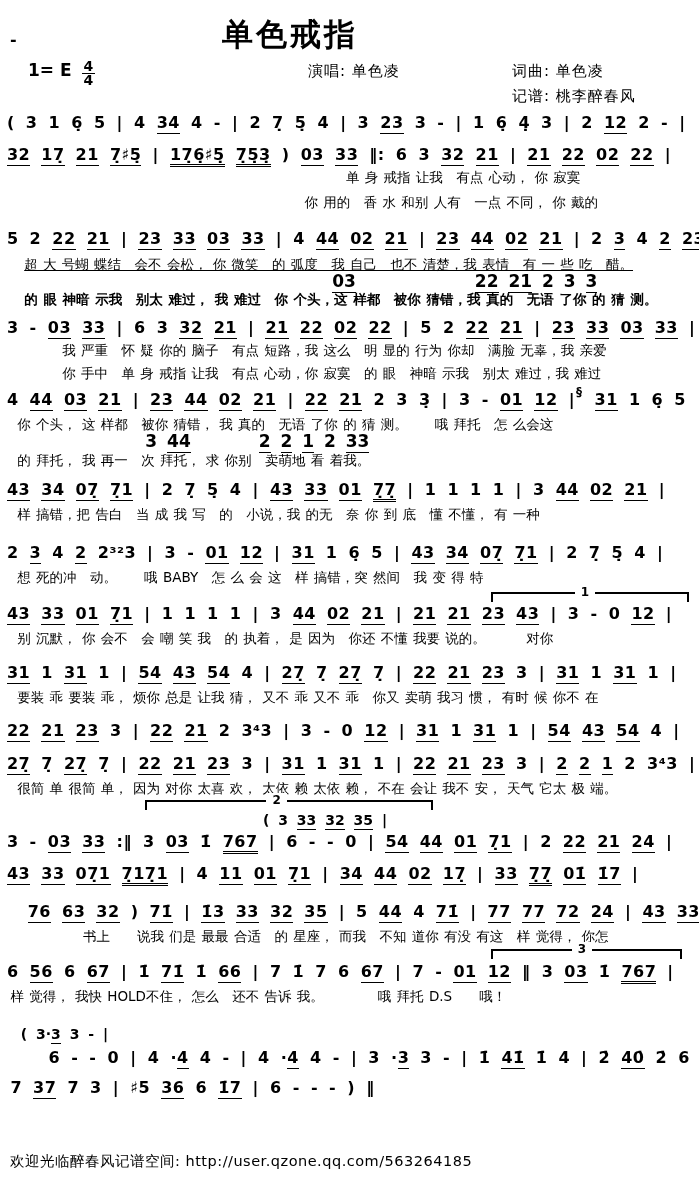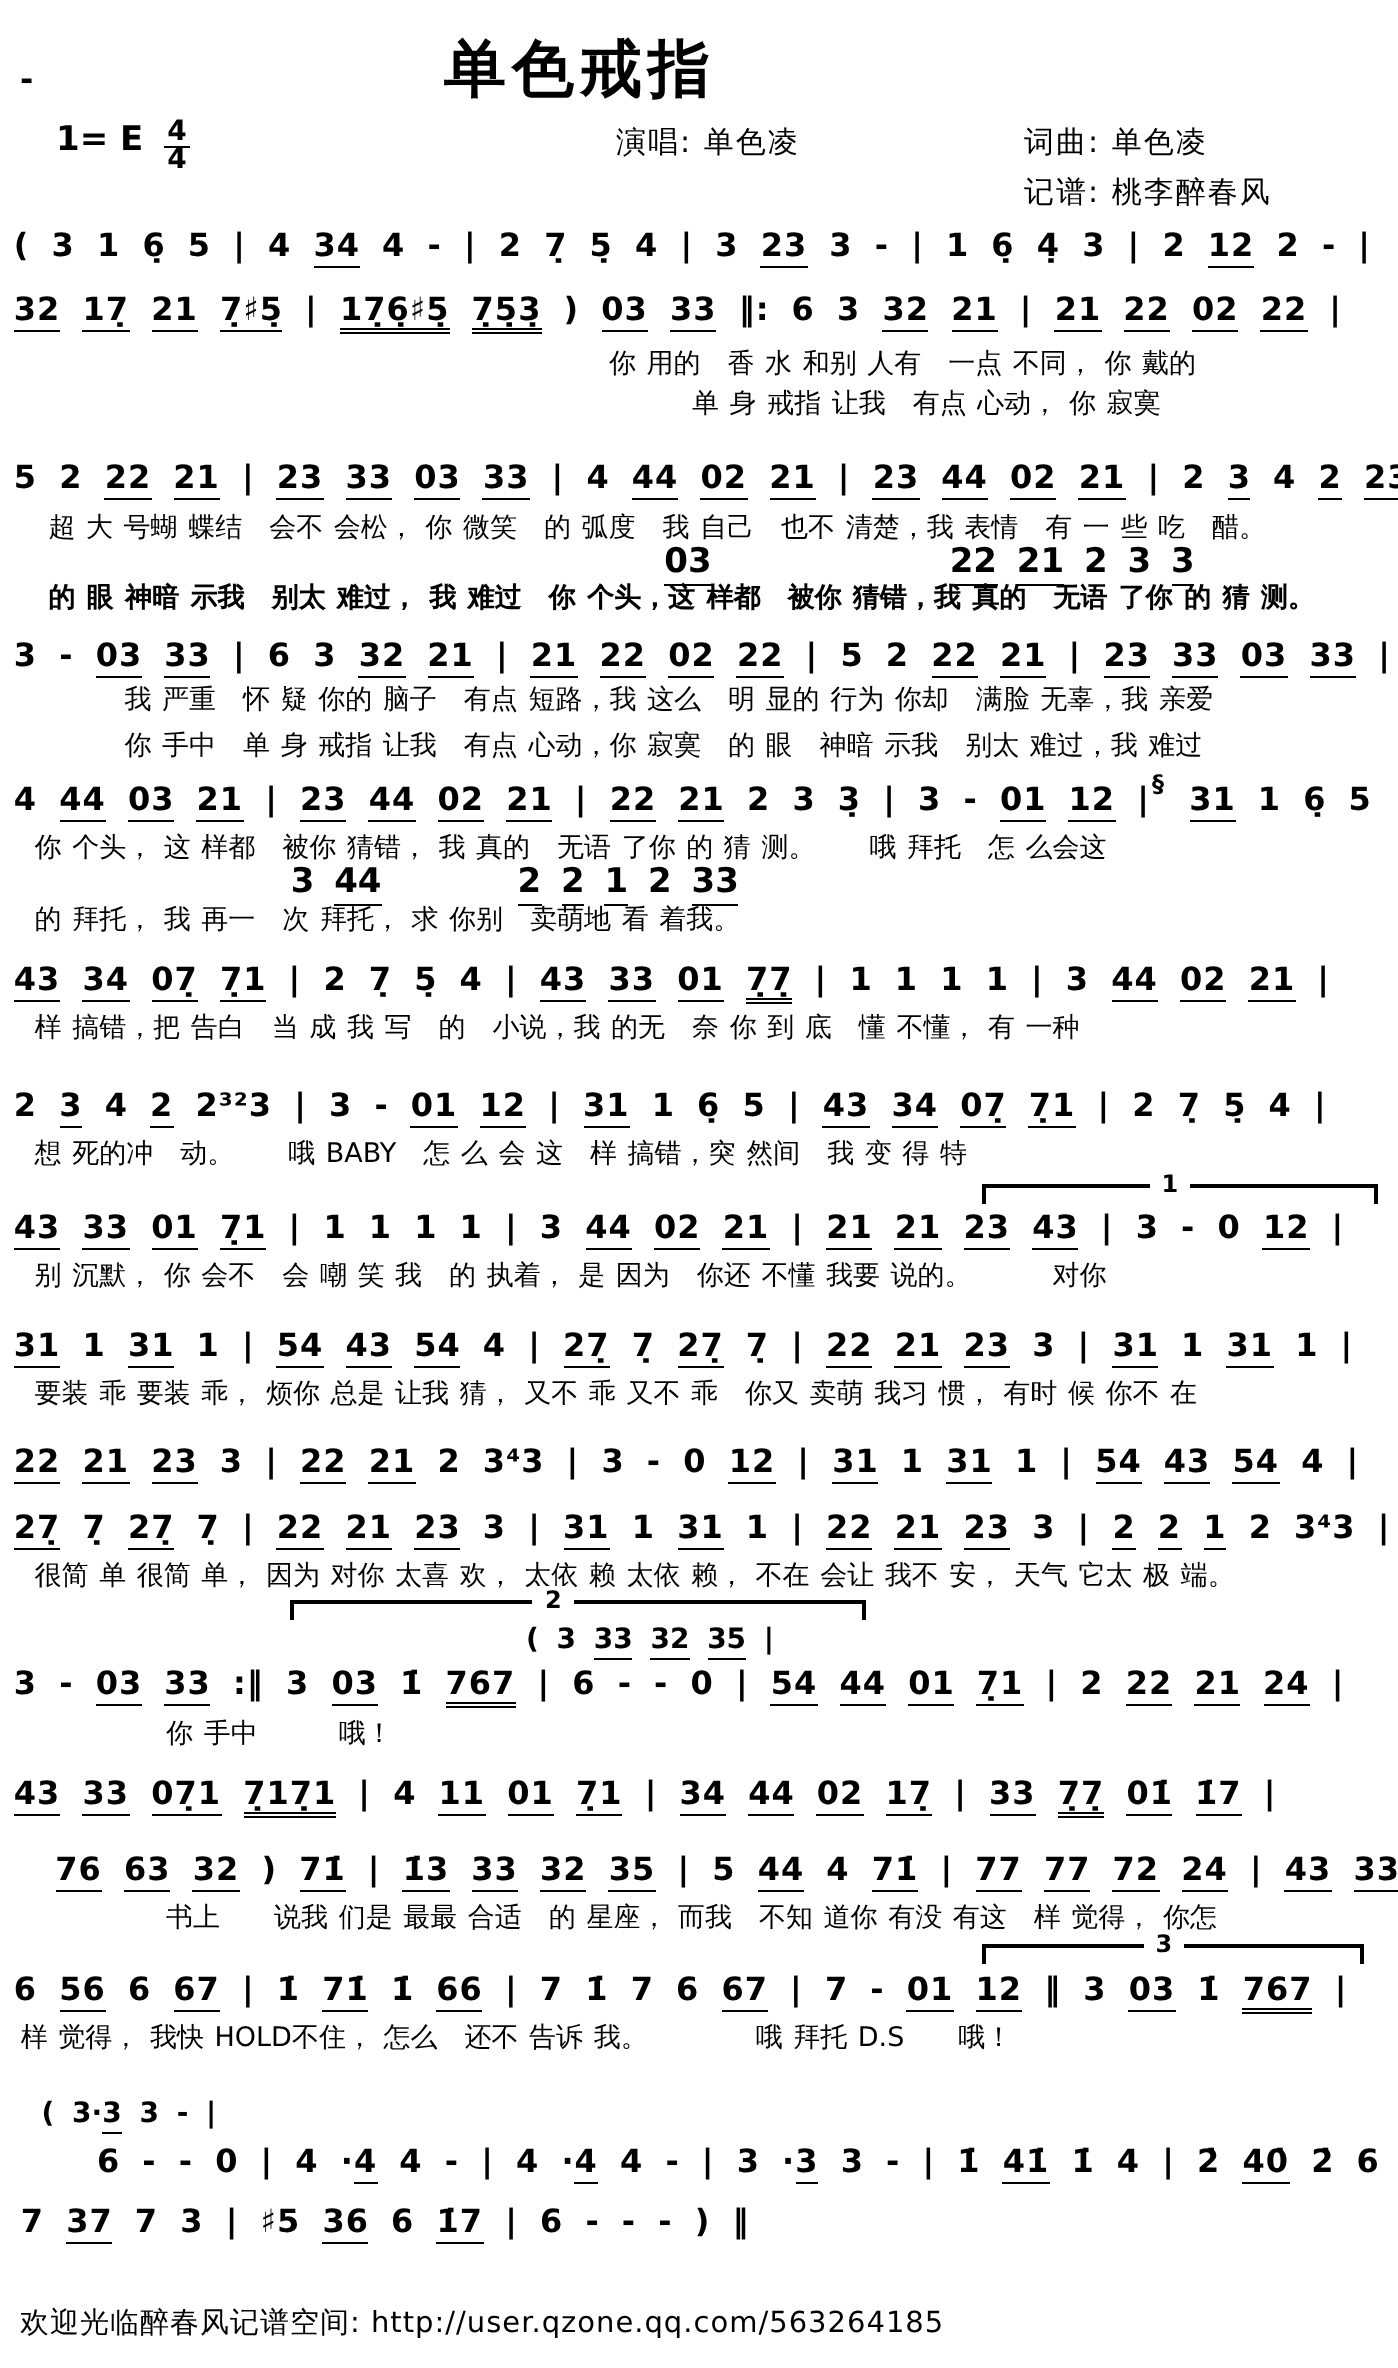--- a/index.html
+++ b/index.html
@@ -55,24 +55,24 @@
       </span>
     </div>
     <div class="credit singer">演唱: 单色凌</div>
     <div class="credit composer">词曲: 单色凌</div>
     <div class="credit notator">记谱: 桃李醉春风</div>
   </div>
 
   <div class="score">
       <div class="line notes" style="margin-top: 4px; padding-left: 1%;">( 3 1 6̣ 5 | 4 <span class="u1">34</span> 4 - | 2 7̣ 5̣ 4 | 3 <span class="u1">23</span> 3 - | 1 6̣ 4̣ 3 | 2 <span class="u1">12</span> 2 - |</div>
       <div class="line notes" style="margin-top: 10px; padding-left: 1%;"><span class="u1">32</span> <span class="u1">17̣</span> <span class="u1">21</span> <span class="u1">7̣♯5̣</span> | <span class="u2">17̣6̣♯5̣</span> <span class="u2">7̣5̣3̣</span> ) <span class="u1">03</span> <span class="u1">33</span> ‖: 6 3 <span class="u1">32</span> <span class="u1">21</span> | <span class="u1">21</span> <span class="u1">22</span> <span class="u1">02</span> <span class="u1">22</span> |</div>
+      <div class="line lyrics" style="margin-top: 2px; padding-left: 50%;">单 身 戒指 让我　有点 心动， 你 寂寞</div>
       <div class="line lyrics" style="margin-top: 7px; padding-left: 44%;">你 用的　香 水 和别 人有　一点 不同， 你 戴的</div>
-      <div class="line lyrics" style="margin-top: 2px; padding-left: 50%;">单 身 戒指 让我　有点 心动， 你 寂寞</div>
       <div class="line notes" style="margin-top: 17px; padding-left: 1%;">5 2 <span class="u1">22</span> <span class="u1">21</span> | <span class="u1">23</span> <span class="u1">33</span> <span class="u1">03</span> <span class="u1">33</span> | 4 <span class="u1">44</span> <span class="u1">02</span> <span class="u1">21</span> | <span class="u1">23</span> <span class="u1">44</span> <span class="u1">02</span> <span class="u1">21</span> | 2 <span class="u1">3</span> 4 <span class="u1">2</span> <span class="u1">23</span> |</div>
-      <div class="line lyrics" style="margin-top: 5px; padding-left: 3.5%;">超 大 号蝴 蝶结　会不 会松， 你 微笑　的 弧度　我 自己　也不 清楚，我 表情　有 一 些 吃　醋。</div>
+      <div class="line lyrics" style="margin-top: 5px; padding-left: 3.5%; text-decoration: underline;">超 大 号蝴 蝶结　会不 会松， 你 微笑　的 弧度　我 自己　也不 清楚，我 表情　有 一 些 吃　醋。</div>
       <div class="line extra" style="margin-top: 0px; padding-left: 48%;"><span class="u1">03</span>　　　　　　　<span class="u1">22</span> <span class="u1">21</span> 2 3 <span class="u1">3</span></div>
       <div class="line lyrics" style="margin-top: 1px; padding-left: 3.5%; font-weight: bold;">的 眼 神暗 示我　别太 难过， 我 难过　你 个头，这 样都　被你 猜错，我 真的　无语 了你 的 猜 测。</div>
       <div class="line notes" style="margin-top: 9px; padding-left: 1%;">3 - <span class="u1">03</span> <span class="u1">33</span> | 6 3 <span class="u1">32</span> <span class="u1">21</span> | <span class="u1">21</span> <span class="u1">22</span> <span class="u1">02</span> <span class="u1">22</span> | 5 2 <span class="u1">22</span> <span class="u1">21</span> | <span class="u1">23</span> <span class="u1">33</span> <span class="u1">03</span> <span class="u1">33</span> |</div>
       <div class="line lyrics" style="margin-top: 2px; padding-left: 9%;">我 严重　怀 疑 你的 脑子　有点 短路，我 这么　明 显的 行为 你却　满脸 无辜，我 亲爱</div>
       <div class="line lyrics" style="margin-top: 5px; padding-left: 9%;">你 手中　单 身 戒指 让我　有点 心动，你 寂寞　的 眼　神暗 示我　别太 难过，我 难过</div>
       <div class="line notes" style="margin-top: 7px; padding-left: 1%;">4 <span class="u1">44</span> <span class="u1">03</span> <span class="u1">21</span> | <span class="u1">23</span> <span class="u1">44</span> <span class="u1">02</span> <span class="u1">21</span> | <span class="u1">22</span> <span class="u1">21</span> 2 3 3̣ | 3 - <span class="u1">01</span> <span class="u1">12</span> |<span class="segno">§</span> <span class="u1">31</span> 1 6̣ 5 |</div>
       <div class="line lyrics" style="margin-top: 3px; padding-left: 2.5%;">你 个头， 这 样都　被你 猜错， 我 真的　无语 了你 的 猜 测。　　哦 拜托　怎 么会这</div>
       <div class="line extra" style="margin-top: 0px; padding-left: 21%;">3 <span class="u1">44</span>　　　　<span class="u1">2</span> <span class="u1">2</span> <span class="u1">1</span> 2 <span class="u1">33</span></div>
       <div class="line lyrics" style="margin-top: 2px; padding-left: 2.5%;">的 拜托， 我 再一　次 拜托， 求 你别　卖萌地 看 着我。</div>
       <div class="line notes" style="margin-top: 10px; padding-left: 1%;"><span class="u1">43</span> <span class="u1">34</span> <span class="u1">07̣</span> <span class="u1">7̣1</span> | 2 7̣ 5̣ 4 | <span class="u1">43</span> <span class="u1">33</span> <span class="u1">01</span> <span class="u2">7̣7̣</span> | 1 1 1 1 | 3 <span class="u1">44</span> <span class="u1">02</span> <span class="u1">21</span> |</div>
@@ -87,21 +87,20 @@
       <div class="line notes" style="margin-top: 15px; padding-left: 1%;"><span class="u1">31</span> 1 <span class="u1">31</span> 1 | <span class="u1">54</span> <span class="u1">43</span> <span class="u1">54</span> 4 | <span class="u1">27̣</span> 7̣ <span class="u1">27̣</span> 7̣ | <span class="u1">22</span> <span class="u1">21</span> <span class="u1">23</span> 3 | <span class="u1">31</span> 1 <span class="u1">31</span> 1 |</div>
       <div class="line lyrics" style="margin-top: 4px; padding-left: 2.5%;">要装 乖 要装 乖， 烦你 总是 让我 猜， 又不 乖 又不 乖　你又 卖萌 我习 惯， 有时 候 你不 在</div>
       <div class="line notes" style="margin-top: 14px; padding-left: 1%;"><span class="u1">22</span> <span class="u1">21</span> <span class="u1">23</span> 3 | <span class="u1">22</span> <span class="u1">21</span> 2 3⁴3 | 3 - 0 <span class="u1">12</span> | <span class="u1">31</span> 1 <span class="u1">31</span> 1 | <span class="u1">54</span> <span class="u1">43</span> <span class="u1">54</span> 4 |</div>
       <div class="line notes" style="margin-top: 11px; padding-left: 1%;"><span class="u1">27̣</span> 7̣ <span class="u1">27̣</span> 7̣ | <span class="u1">22</span> <span class="u1">21</span> <span class="u1">23</span> 3 | <span class="u1">31</span> 1 <span class="u1">31</span> 1 | <span class="u1">22</span> <span class="u1">21</span> <span class="u1">23</span> 3 | <span class="u1">2</span> <span class="u1">2</span> <span class="u1">1</span> 2 3⁴3 |</div>
       <div class="line lyrics" style="margin-top: 4px; padding-left: 2.5%;">很简 单 很简 单， 因为 对你 太喜 欢， 太依 赖 太依 赖， 不在 会让 我不 安， 天气 它太 极 端。</div>
       <div class="line volta" style="margin-top: 3px; margin-left: 21%; width: 41%;">
         <span class="vnum">2</span>
       </div>
       <div class="line overlay" style="margin-top: 1px; padding-left: 38%;">( 3 <span class="u1">33</span> <span class="u1">32</span> <span class="u1">35</span> |</div>
       <div class="line notes" style="margin-top: 2px; padding-left: 1%;">3 - <span class="u1">03</span> <span class="u1">33</span> :‖ 3 <span class="u1">03</span> 1̇ <span class="u2">767</span> | 6 - - 0 | <span class="u1">54</span> <span class="u1">44</span> <span class="u1">01</span> <span class="u1">7̣1</span> | 2 <span class="u1">22</span> <span class="u1">21</span> <span class="u1">24</span> |</div>
-      <div class="line lyrics" style="margin-top: 5px; padding-left: 12%;">你 手中　　　哦！</div>
       <div class="line notes" style="margin-top: 10px; padding-left: 1%;"><span class="u1">43</span> <span class="u1">33</span> <span class="u1">07̣1</span> <span class="u2">7̣17̣1</span> | 4 <span class="u1">11</span> <span class="u1">01</span> <span class="u1">7̣1</span> | <span class="u1">34</span> <span class="u1">44</span> <span class="u1">02</span> <span class="u1">17̣</span> | <span class="u1">33</span> <span class="u2">7̣7̣</span> <span class="u1">01̇</span> <span class="u1">1̇7</span> |</div>
       <div class="line notes" style="margin-top: 16px; padding-left: 4%;"><span class="u1">76</span> <span class="u1">63</span> <span class="u1">32</span> ) <span class="u1">71̇</span> | <span class="u1">1̇3</span> <span class="u1">33</span> <span class="u1">32</span> <span class="u1">35</span> | 5 <span class="u1">44</span> 4 <span class="u1">71̇</span> | <span class="u1">77</span> <span class="u1">77</span> <span class="u1">72</span> <span class="u1">24</span> | <span class="u1">43</span> <span class="u1">33</span> 3  |</div>
       <div class="line lyrics" style="margin-top: 4px; padding-left: 12%;">书上　　说我 们是 最最 合适　的 星座， 而我　不知 道你 有没 有这　样 觉得， 你怎</div>
       <div class="line volta" style="margin-top: 4px; margin-left: 71%; width: 27%;">
         <span class="vnum">3</span>
       </div>
       <div class="line notes" style="margin-top: 2px; padding-left: 1%;">6 <span class="u1">56</span> 6 <span class="u1">67</span> | 1̇ <span class="u1">71̇</span> 1̇ <span class="u1">66</span> | 7 1̇ 7 6 <span class="u1">67</span> | 7 - <span class="u1">01</span> <span class="u1">12</span> ‖ 3 <span class="u1">03</span> 1̇ <span class="u2">767</span> |</div>
       <div class="line lyrics" style="margin-top: 4px; padding-left: 1.5%;">样 觉得， 我快 HOLD不住， 怎么　还不 告诉 我。　　　　哦 拜托 D.S　　哦！</div>
       <div class="line overlay" style="margin-top: 20px; padding-left: 3%;">( 3·<span class="u1">3</span> 3 - |</div>
       <div class="line notes" style="margin-top: 4px; padding-left: 7%;">6 - - 0 | 4 ·<span class="u1">4</span> 4 - | 4 ·<span class="u1">4</span> 4 - | 3 ·<span class="u1">3</span> 3 - | 1̇ <span class="u1">41̇</span> 1̇ 4 | 2̇ <span class="u1">40̇</span> 2̇ 6 |</div>

